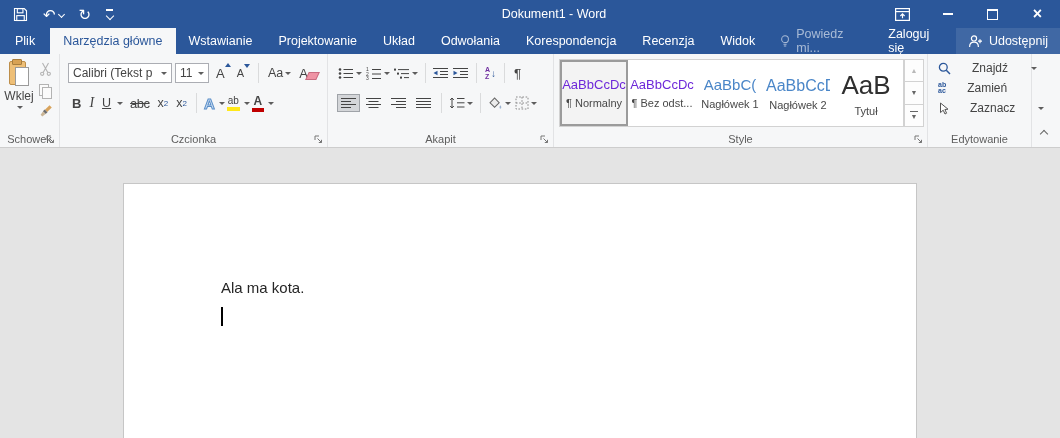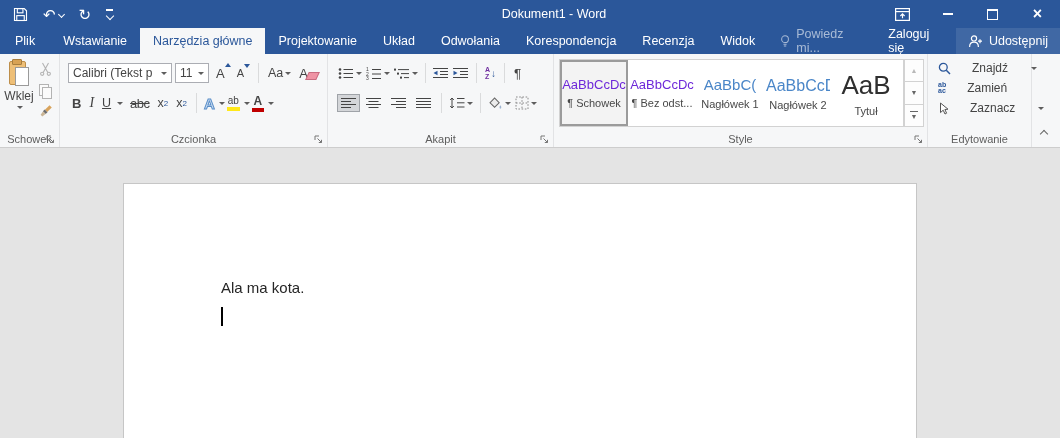--- a/index.html
+++ b/index.html
@@ -159,22 +159,22 @@
         <span class="max-glyph"></span>
       </span>
     <span class="winbtn">
         <span class="close-glyph">×</span>
       </span>
   </div>
 </div>
 
 <div class="tabrow">
   <div class="tab file">Plik</div>
+  <div class="tab active">Narzędzia główne</div>
   <div class="tab">Wstawianie</div>
-  <div class="tab active">Narzędzia główne</div>
   <div class="tab">Projektowanie</div>
   <div class="tab">Układ</div>
   <div class="tab">Odwołania</div>
   <div class="tab">Korespondencja</div>
   <div class="tab">Recenzja</div>
   <div class="tab">Widok</div>
   <div class="tabrow-right">
     <div class="tellme">
       <svg width="11" height="15" viewBox="0 0 11 15">
           <circle cx="5.5" cy="5" r="3.7" fill="none" stroke="#a9bbd6" stroke-width="1.1"></circle>
@@ -412,21 +412,21 @@
           <path d="M1 1 H5 M1 1 V5" stroke="#767676" fill="none"></path>
           <path d="M3.5 3.5 L7.5 7.5 M7.5 7.5 V4.8 M7.5 7.5 H4.8" stroke="#767676" fill="none"></path>
         </svg>
     </span>
   </div>
 
   <div class="group g-styles">
     <div class="gallery">
       <div class="style-item sel">
         <div class="sprev">AaBbCcDc</div>
-        <div class="sname">¶ Schowek</div>
+        <div class="sname">¶ Normalny</div>
       </div>
       <div class="style-item">
         <div class="sprev">AaBbCcDc</div>
         <div class="sname">¶ Bez odst...</div>
       </div>
       <div class="style-item h1">
         <div class="sprev">AaBbC(</div>
         <div class="sname">Nagłówek 1</div>
       </div>
       <div class="style-item h2">

